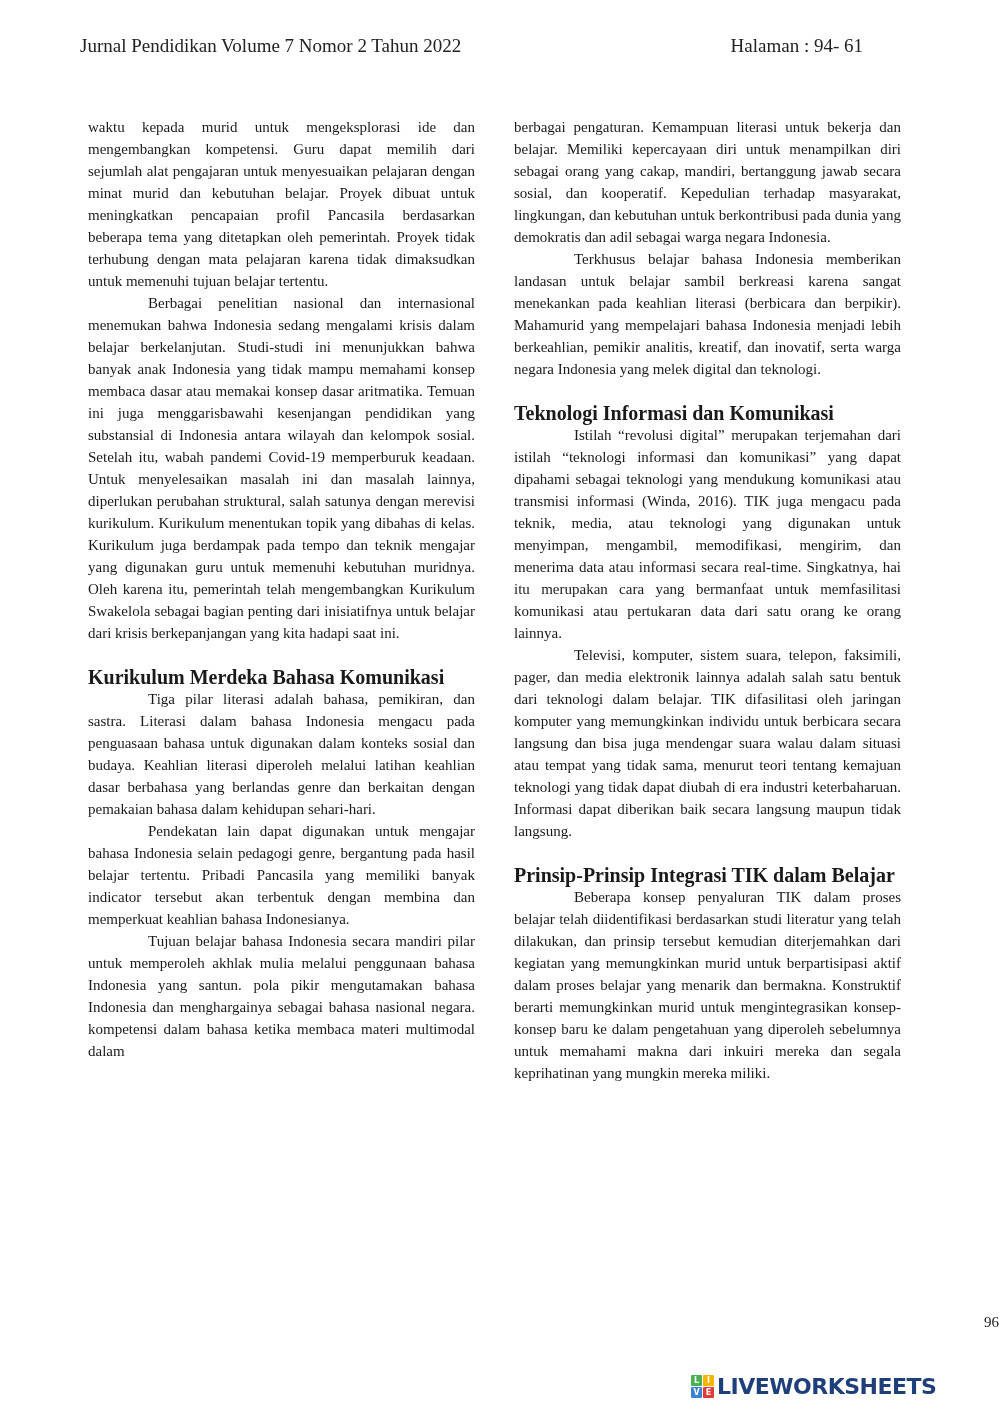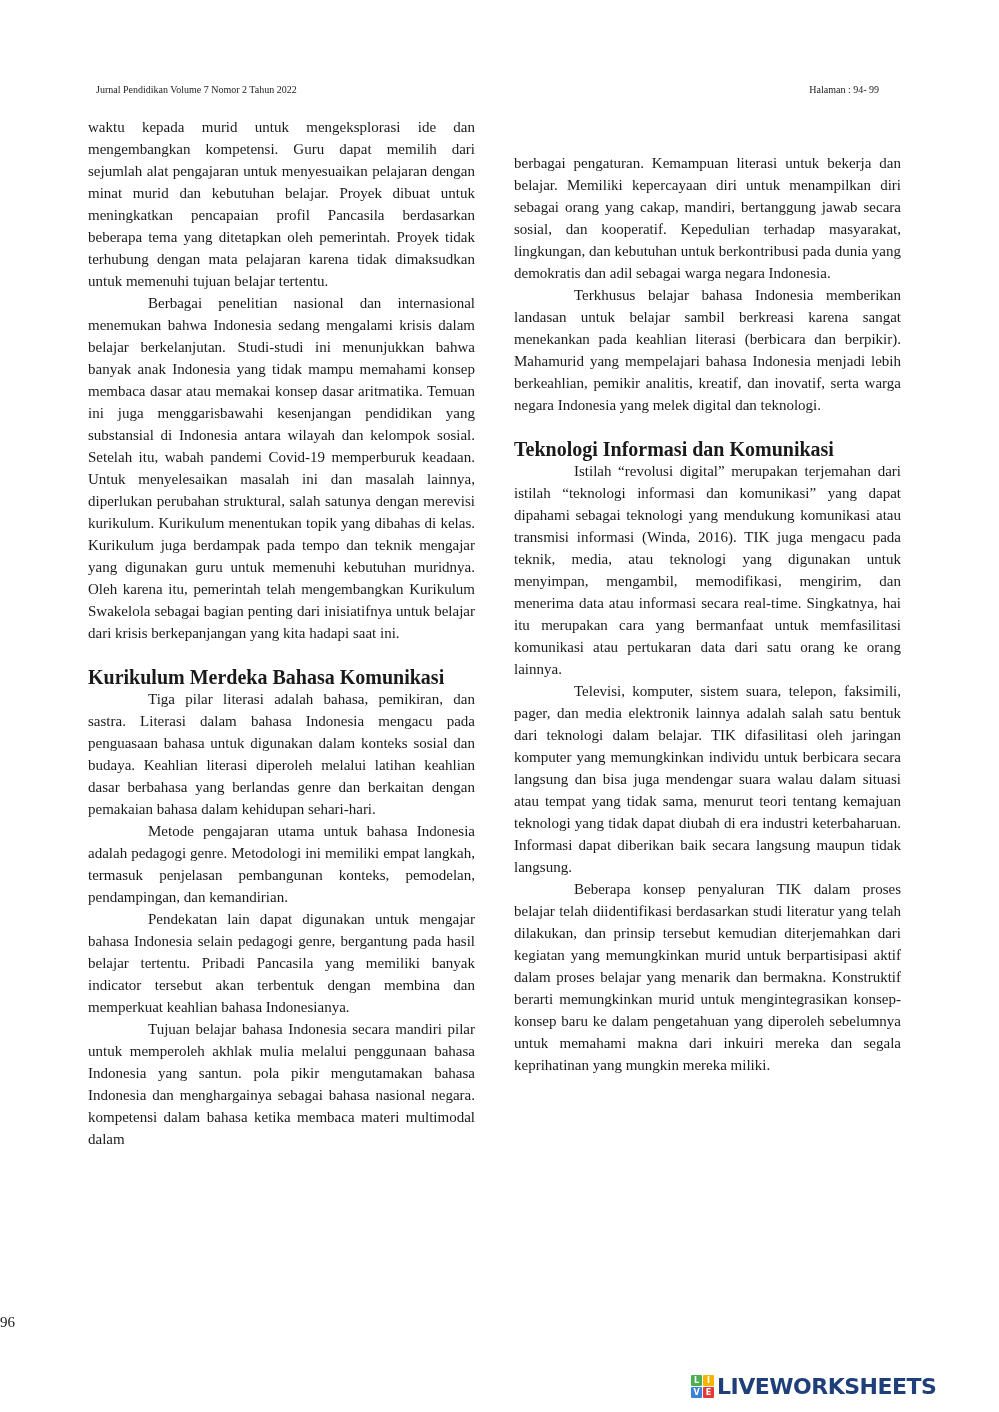--- a/index.html
+++ b/index.html
@@ -1,59 +1,59 @@
 <!DOCTYPE html>
 <html><head>
 <meta charset="utf-8">
 <style>
   html, body { margin:0; padding:0; background:#ffffff; }
   body { width:999px; height:1412px; position:relative; overflow:hidden;
          font-family:"Liberation Serif", "DejaVu Serif", serif; color:#1a1a1a; }
-  .header { position:absolute; left:96px; top:36px; width:783px; font-size:10px; line-height:20px; color:#222;margin-top:44px; }
+  .header { position:absolute; left:80px; top:36px; width:783px; font-size:19px; line-height:20px; color:#222; }
   .header .row { display:flex; justify-content:space-between; }
   .col { position:absolute; top:116px; width:387px; font-size:15px; line-height:22px; text-align:justify; }
   .col.left { left:88px; }
-  .col.right { left:514px;margin-top:36px; }
+  .col.right { left:514px; }
   .col p { margin:0; }
   .col p.indent { text-indent:60px; }
   .col h3 { margin:22px 0 0 0; font-size:20px; line-height:22px; font-weight:bold; }
   .col .last-line-justify { text-align-last:justify; }
-  .pagenum { position:absolute; left:0; width:999px; top:1314px; text-align:left; font-size:15px; }
+  .pagenum { position:absolute; left:0; width:999px; top:1314px; text-align:right; font-size:15px; }
   .logo { position:absolute; left:691px; top:1374px; display:flex; align-items:center; }
   .logo-grid { display:grid; grid-template-columns:11px 11px; grid-template-rows:11px 11px; gap:1px; margin-right:3px; }
   .logo-grid span { display:flex; align-items:center; justify-content:center; font-family:"DejaVu Sans", sans-serif;
                     font-size:8px; font-weight:bold; color:#fff; border-radius:1px; }
   .logo-text { font-family:"DejaVu Sans", sans-serif; font-weight:bold; font-size:22px; color:#1f3f7a; letter-spacing:-0.5px; }
 </style>
 </head>
 <body>
 
 <div class="header">
   <div class="row">
     <span>Jurnal Pendidikan Volume 7 Nomor 2 Tahun 2022</span>
-    <span>Halaman : 94- 99</span>
+    <span>Halaman : 94- 61</span>
   </div>
 </div>
 
 <div class="col left">
   <p>waktu kepada murid untuk mengeksplorasi ide dan mengembangkan kompetensi. Guru dapat memilih dari sejumlah alat pengajaran untuk menyesuaikan pelajaran dengan minat murid dan kebutuhan belajar. Proyek dibuat untuk meningkatkan pencapaian profil Pancasila berdasarkan beberapa tema yang ditetapkan oleh pemerintah. Proyek tidak terhubung dengan mata pelajaran karena tidak dimaksudkan untuk memenuhi tujuan belajar tertentu.</p>
   <p class="indent">Berbagai penelitian nasional dan internasional menemukan bahwa Indonesia sedang mengalami krisis dalam belajar berkelanjutan. Studi-studi ini menunjukkan bahwa banyak anak Indonesia yang tidak mampu memahami konsep membaca dasar atau memakai konsep dasar aritmatika. Temuan ini juga menggarisbawahi kesenjangan pendidikan yang substansial di Indonesia antara wilayah dan kelompok sosial. Setelah itu, wabah pandemi Covid-19 memperburuk keadaan. Untuk menyelesaikan masalah ini dan masalah lainnya, diperlukan perubahan struktural, salah satunya dengan merevisi kurikulum. Kurikulum menentukan topik yang dibahas di kelas. Kurikulum juga berdampak pada tempo dan teknik mengajar yang digunakan guru untuk memenuhi kebutuhan muridnya. Oleh karena itu, pemerintah telah mengembangkan Kurikulum Swakelola sebagai bagian penting dari inisiatifnya untuk belajar dari krisis berkepanjangan yang kita hadapi saat ini.</p>
   <h3>Kurikulum Merdeka Bahasa Komunikasi</h3>
   <p class="indent">Tiga pilar literasi adalah bahasa, pemikiran, dan sastra. Literasi dalam bahasa Indonesia mengacu pada penguasaan bahasa untuk digunakan dalam konteks sosial dan budaya. Keahlian literasi diperoleh melalui latihan keahlian dasar berbahasa yang berlandas genre dan berkaitan dengan pemakaian bahasa dalam kehidupan sehari-hari.</p>
-  <p class="indent">Metode pengajaran utama untuk bahasa Indonesia adalah pedagogi genre. Metodologi ini memiliki empat langkah, termasuk penjelasan pembangunan konteks, pemodelan, pendampingan, dan kemandirian.</p>
   <p class="indent">Pendekatan lain dapat digunakan untuk mengajar bahasa Indonesia selain pedagogi genre, bergantung pada hasil belajar tertentu. Pribadi Pancasila yang memiliki banyak indicator tersebut akan terbentuk dengan membina dan memperkuat keahlian bahasa Indonesianya.</p>
   <p class="indent last-line-justify">Tujuan belajar bahasa Indonesia secara mandiri pilar untuk memperoleh akhlak mulia melalui penggunaan bahasa Indonesia yang santun. pola pikir mengutamakan bahasa Indonesia dan menghargainya sebagai bahasa nasional negara. kompetensi dalam bahasa ketika membaca materi multimodal dalam</p>
 </div>
 
 <div class="col right">
   <p>berbagai pengaturan. Kemampuan literasi untuk bekerja dan belajar. Memiliki kepercayaan diri untuk menampilkan diri sebagai orang yang cakap, mandiri, bertanggung jawab secara sosial, dan kooperatif. Kepedulian terhadap masyarakat, lingkungan, dan kebutuhan untuk berkontribusi pada dunia yang demokratis dan adil sebagai warga negara Indonesia.</p>
   <p class="indent">Terkhusus belajar bahasa Indonesia memberikan landasan untuk belajar sambil berkreasi karena sangat menekankan pada keahlian literasi (berbicara dan berpikir). Mahamurid yang mempelajari bahasa Indonesia menjadi lebih berkeahlian, pemikir analitis, kreatif, dan inovatif, serta warga negara Indonesia yang melek digital dan teknologi.</p>
   <h3>Teknologi Informasi dan Komunikasi</h3>
   <p class="indent">Istilah “revolusi digital” merupakan terjemahan dari istilah “teknologi informasi dan komunikasi” yang dapat dipahami sebagai teknologi yang mendukung komunikasi atau transmisi informasi (Winda, 2016). TIK juga mengacu pada teknik, media, atau teknologi yang digunakan untuk menyimpan, mengambil, memodifikasi, mengirim, dan menerima data atau informasi secara real-time. Singkatnya, hai itu merupakan cara yang bermanfaat untuk memfasilitasi komunikasi atau pertukaran data dari satu orang ke orang lainnya.</p>
   <p class="indent">Televisi, komputer, sistem suara, telepon, faksimili, pager, dan media elektronik lainnya adalah salah satu bentuk dari teknologi dalam belajar. TIK difasilitasi oleh jaringan komputer yang memungkinkan individu untuk berbicara secara langsung dan bisa juga mendengar suara walau dalam situasi atau tempat yang tidak sama, menurut teori tentang kemajuan teknologi yang tidak dapat diubah di era industri keterbaharuan. Informasi dapat diberikan baik secara langsung maupun tidak langsung.</p>
+  <h3>Prinsip-Prinsip Integrasi TIK dalam Belajar</h3>
   <p class="indent">Beberapa konsep penyaluran TIK dalam proses belajar telah diidentifikasi berdasarkan studi literatur yang telah dilakukan, dan prinsip tersebut kemudian diterjemahkan dari kegiatan yang memungkinkan murid untuk berpartisipasi aktif dalam proses belajar yang menarik dan bermakna. Konstruktif berarti memungkinkan murid untuk mengintegrasikan konsep-konsep baru ke dalam pengetahuan yang diperoleh sebelumnya untuk memahami makna dari inkuiri mereka dan segala keprihatinan yang mungkin mereka miliki.</p>
 </div>
 
 <div class="pagenum">96</div>
 
 <div class="logo">
   <div class="logo-grid">
     <span style="background:#4caf50">L</span>
     <span style="background:#f5b400">I</span>
     <span style="background:#3b82d6">V</span>

